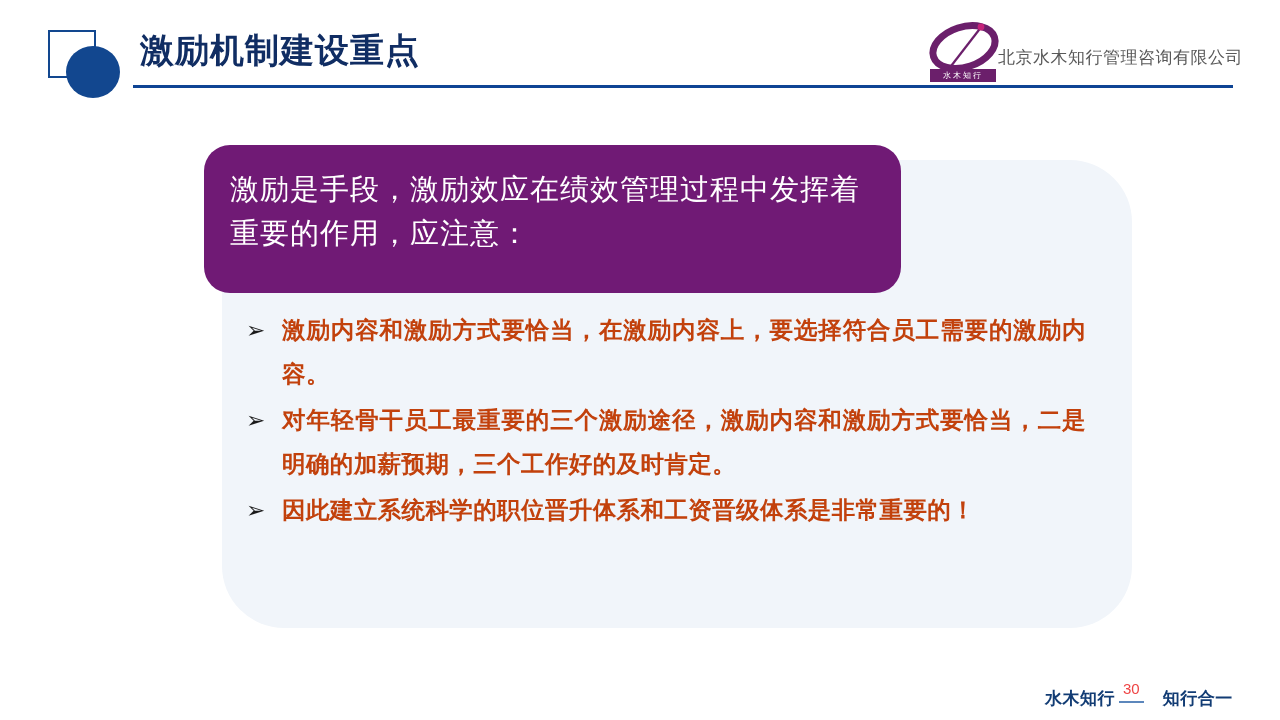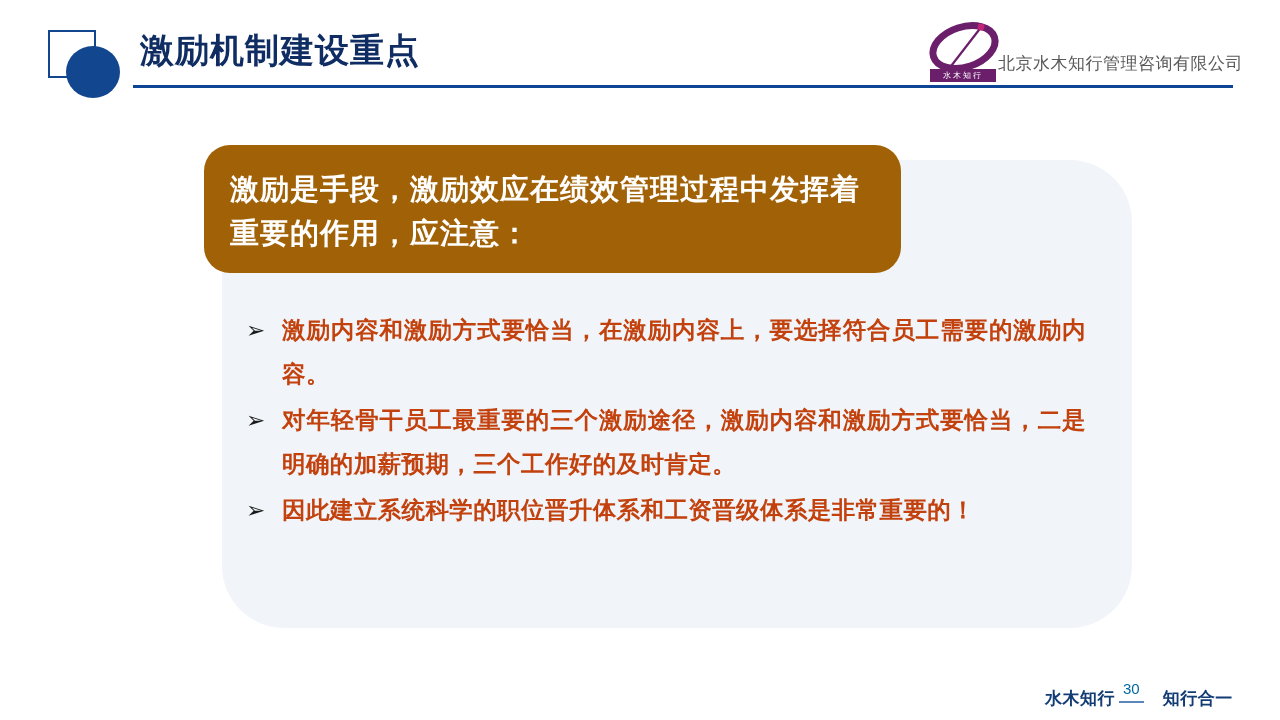--- a/index.html
+++ b/index.html
@@ -97,21 +97,21 @@
     color: #ffffff;
     font-size: 8px;
     line-height: 13px;
     text-align: center;
     letter-spacing: 2px;
     font-family: "DejaVu Serif", serif;
   }
   .company-name {
     position: absolute;
     left: 76px;
-    top: 32px;
+    top: 26px;
     font-size: 17px;
     color: #595959;
     white-space: nowrap;
     letter-spacing: 0.5px;
   }
 
   
   .content-panel {
     position: absolute;
     left: 222px;
@@ -120,26 +120,25 @@
     height: 468px;
     background: #F1F5FA;
     border-radius: 62px;
   }
 
   .callout {
     position: absolute;
     left: 204px;
     top: 145px;
     width: 697px;
-    height: 128px;
-    background: #a16207;
+    height: 148px;
+    background: #701a75;
     border-radius: 26px;
     box-sizing: border-box;
     padding: 22px 28px 0 26px;
-    font-weight: bold;
   }
   .callout-text {
     color: #ffffff;
     font-size: 29px;
     line-height: 44px;
     font-family: "DejaVu Serif", "Liberation Serif", serif;
     letter-spacing: 1px;
   }
 
   .bullet-list {
@@ -186,21 +185,21 @@
   }
   .footer-brand {
     font-size: 17px;
     font-weight: bold;
     color: #123C74;
     letter-spacing: 0.5px;
     line-height: 22px;
   }
   .footer-page {
     font-size: 15px;
-    color: #0369a1;
+    color: #ef4444;
     margin: 0 3px 8px 4px;
     position: relative;
     line-height: 22px;
     padding: 0 4px;
     align-self: flex-start;
   }
   .footer-page::after {
     content: "";
     position: absolute;
     left: 0;

